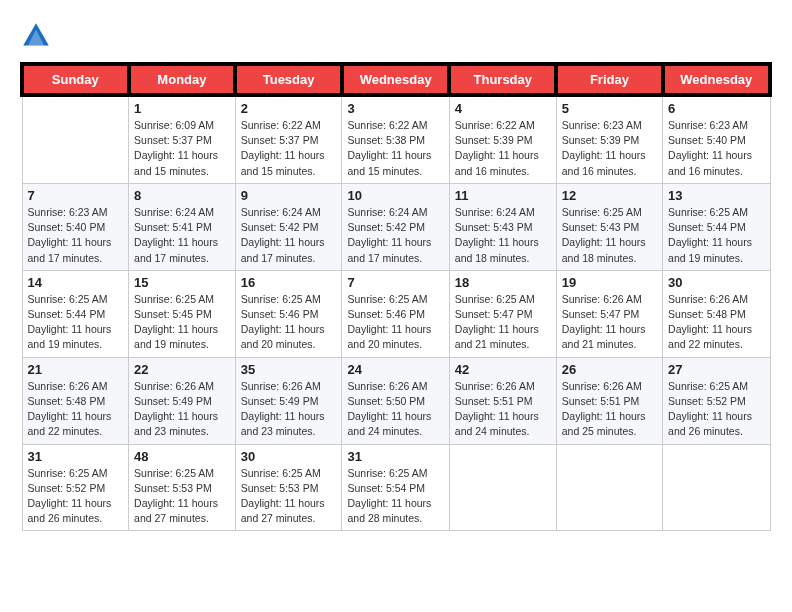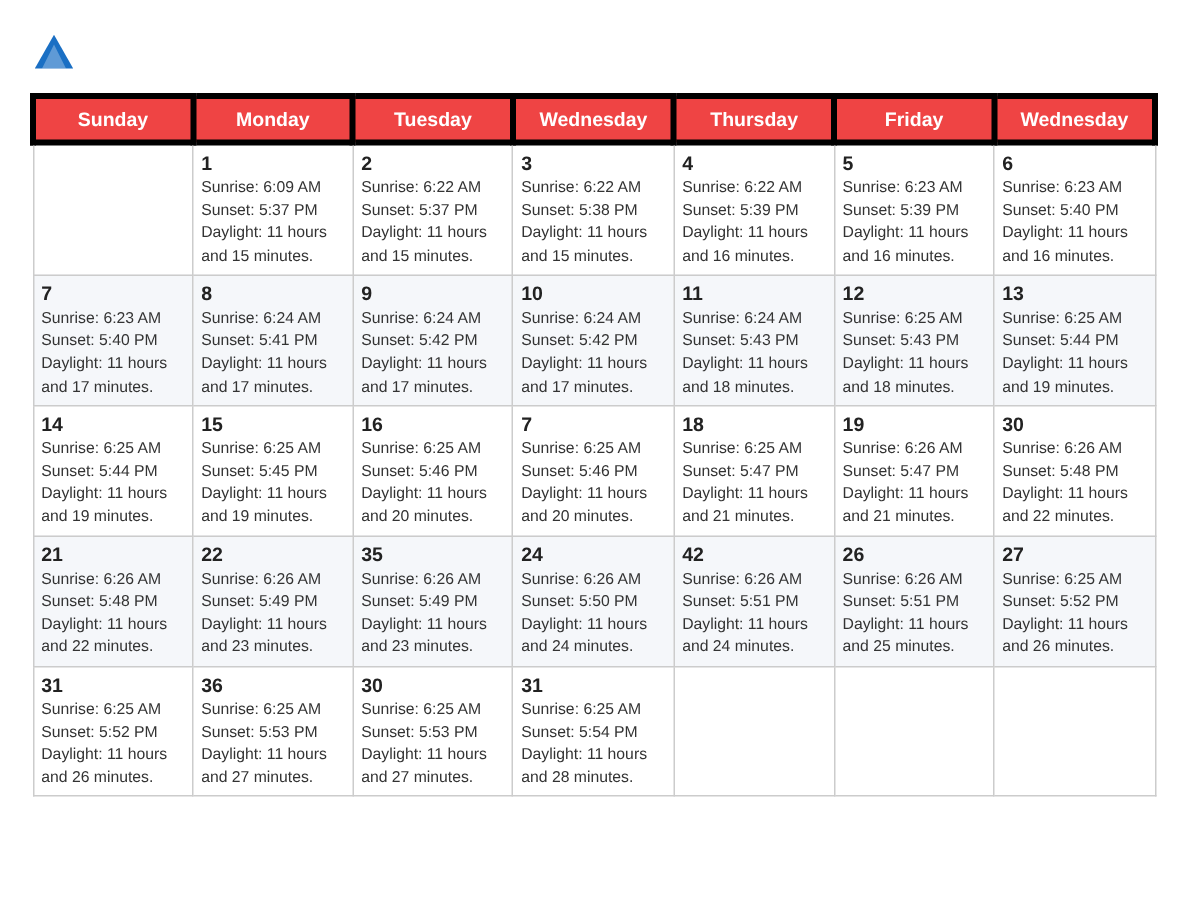--- a/index.html
+++ b/index.html
@@ -318,21 +318,21 @@
       </tr>
       <tr>
         <td>
           <span class="day-number">31</span>
           <div class="day-info" style="white-space: pre-line;">Sunrise: 6:25 AM
 Sunset: 5:52 PM
 Daylight: 11 hours
 and 26 minutes.</div>
         </td>
         <td>
-          <span class="day-number">36</span>
+          <span class="day-number">48</span>
           <div class="day-info" style="white-space: pre-line;">Sunrise: 6:25 AM
 Sunset: 5:53 PM
 Daylight: 11 hours
 and 27 minutes.</div>
         </td>
         <td>
           <span class="day-number">30</span>
           <div class="day-info" style="white-space: pre-line;">Sunrise: 6:25 AM
 Sunset: 5:53 PM
 Daylight: 11 hours

